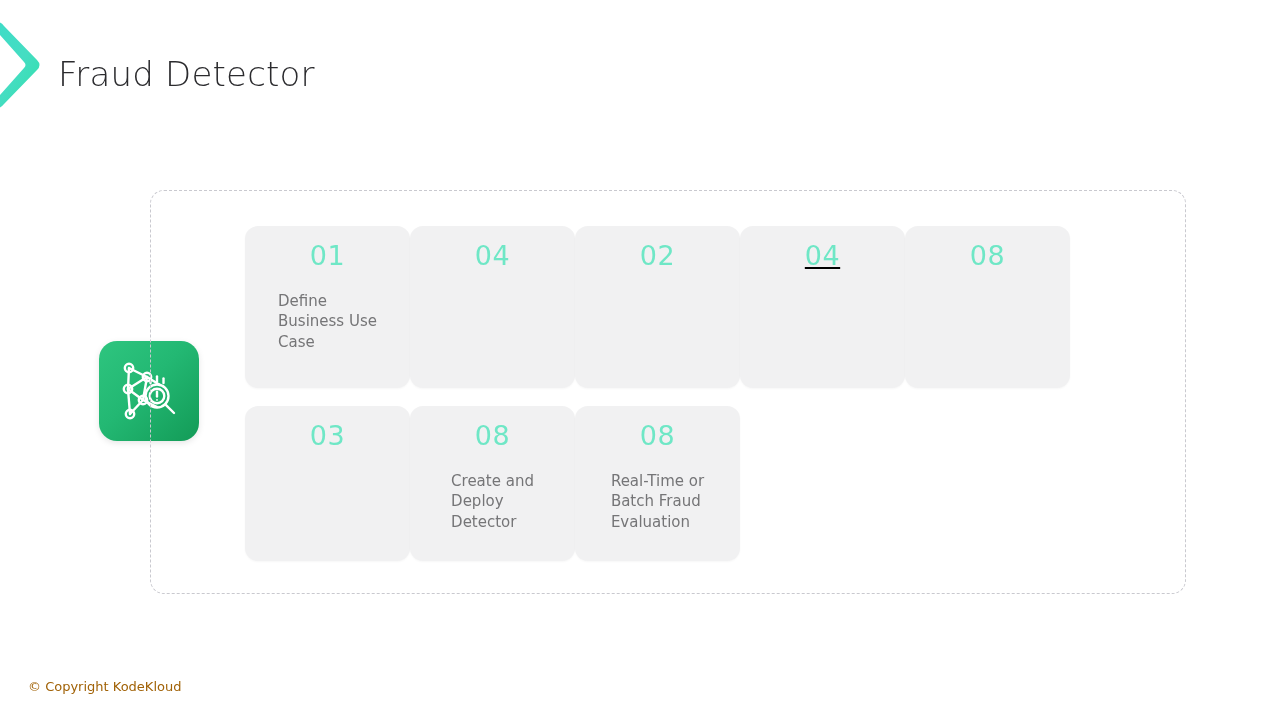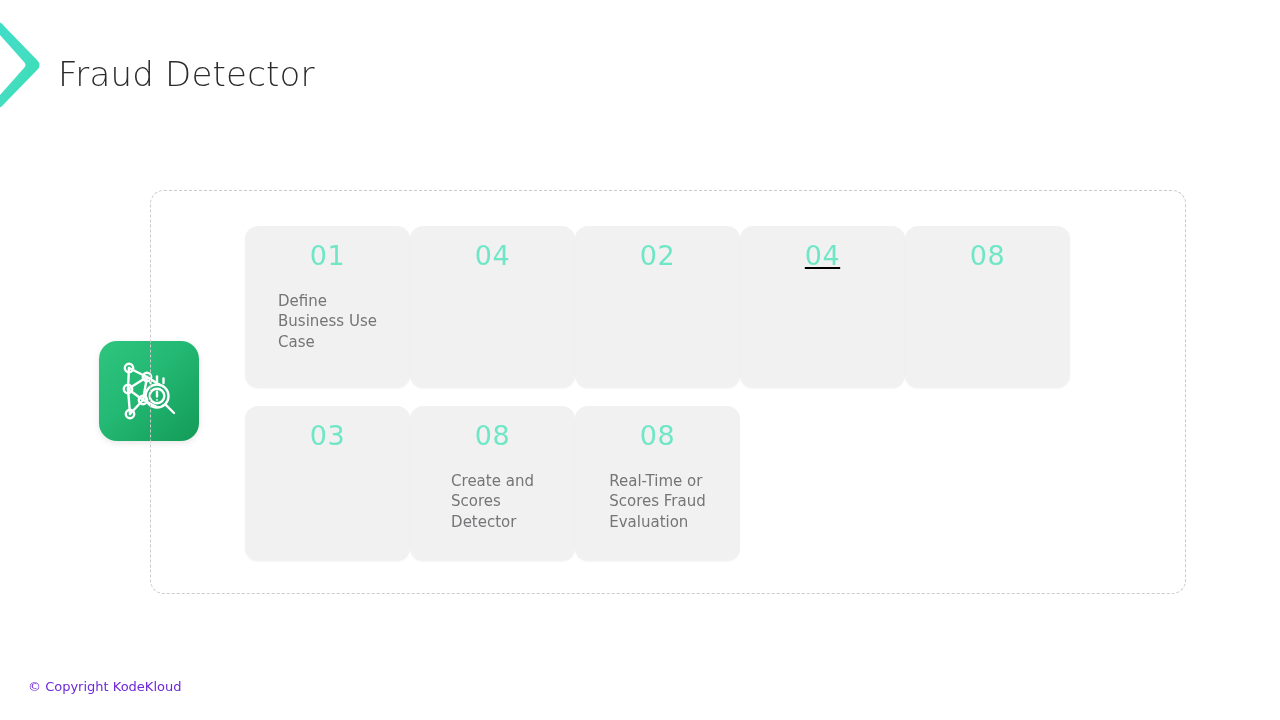--- a/index.html
+++ b/index.html
@@ -115,21 +115,21 @@
     text-align: left;
     white-space: pre-line;
   }
 
   
   .footer-copyright {
     position: absolute;
     left: 28px;
     top: 679px;
     font-size: 13px;
-    color: #6d28d9;
+    color: #a16207;
     white-space: nowrap;
   }
 </style>
 </head>
 <body>
 
 <div class="header">
 
   <span class="brand-chevron">
     <svg width="52" height="94" viewBox="0 0 52 94" xmlns="http://www.w3.org/2000/svg">
@@ -211,26 +211,26 @@
 
   <div class="card-row">
 
     <div class="step-card">
       <div class="step-number">03</div>
     </div>
 
     <div class="step-card">
       <div class="step-number">08</div>
       <div class="step-label">Create and
-Scores
+Deploy
 Detector</div>
     </div>
 
     <div class="step-card">
       <div class="step-number">08</div>
       <div class="step-label">Real-Time or
-Scores Fraud
+Batch Fraud
 Evaluation</div>
     </div>
   </div>
 </div>
 
 <div class="footer-copyright">© Copyright KodeKloud</div>
 
 </body></html>

